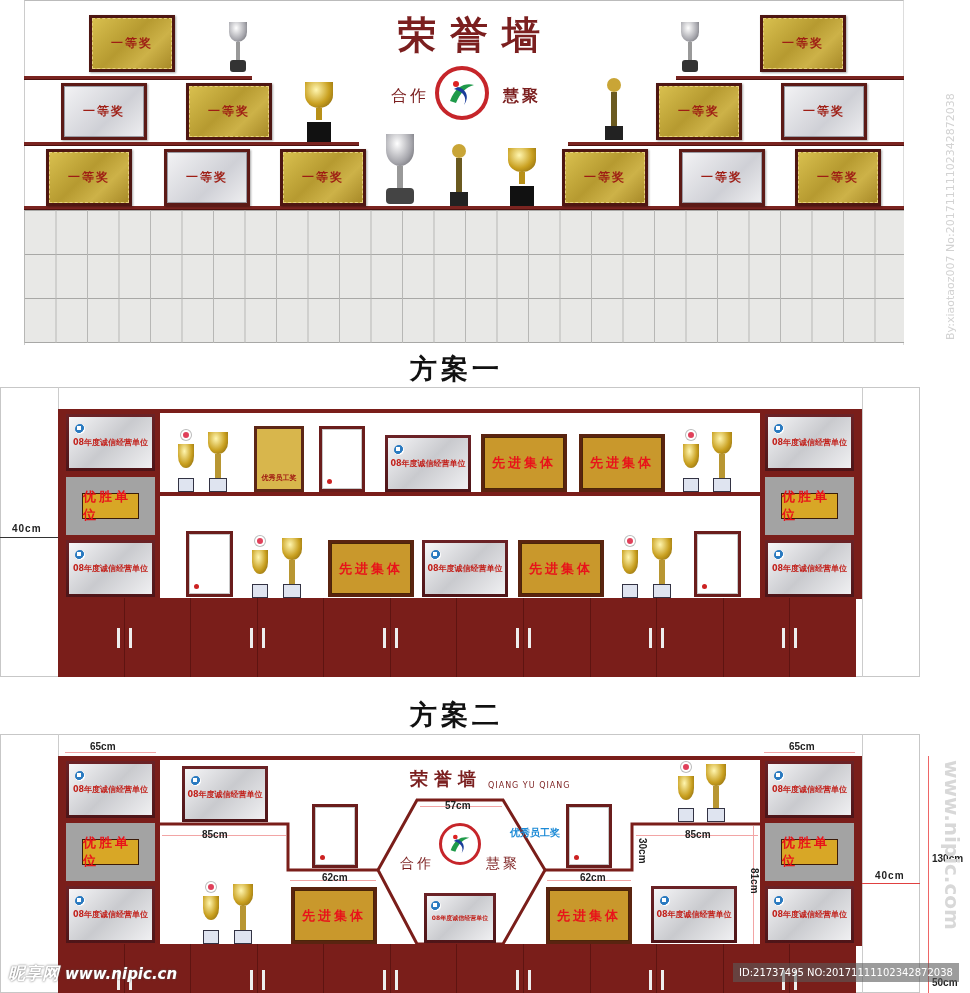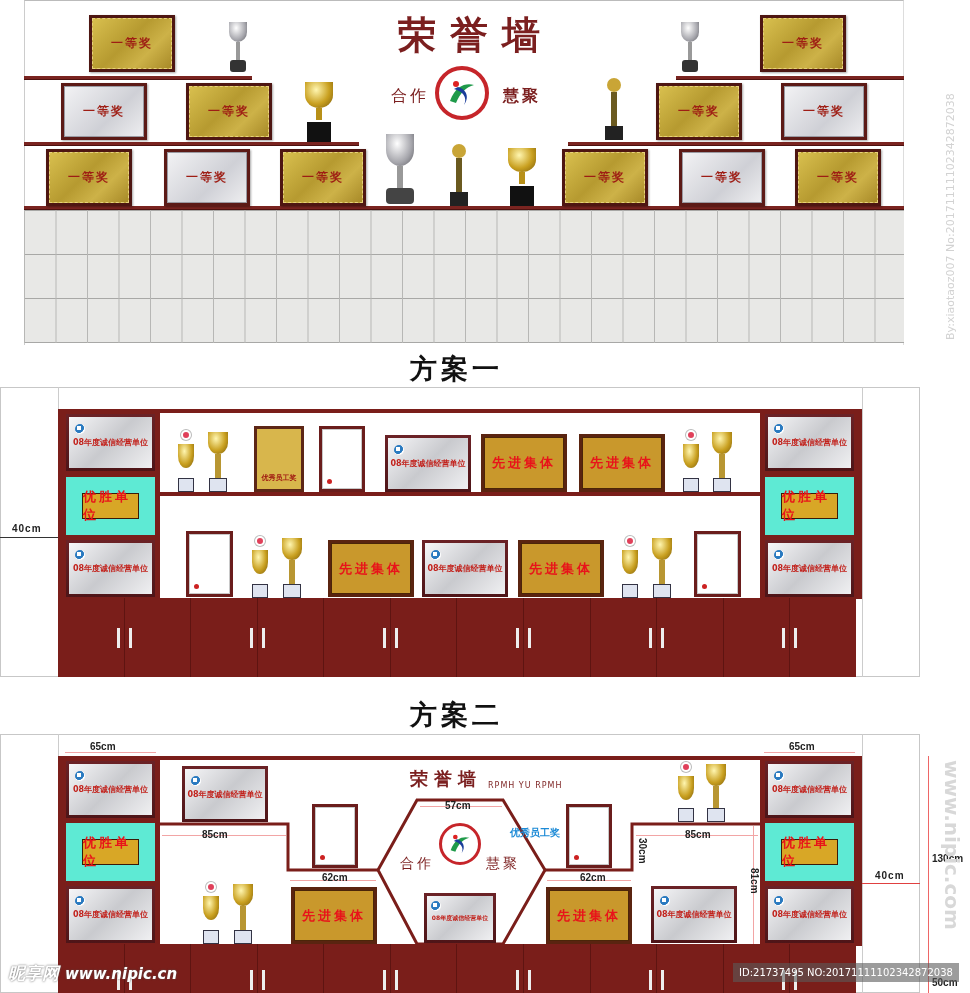--- a/index.html
+++ b/index.html
@@ -11,21 +11,21 @@
 .plq-gold{position:absolute;background:#4e1612;padding:3px;box-shadow:1px 1px 2px rgba(0,0,0,.35)}
 .plq-gold .in{width:100%;height:100%;background:linear-gradient(135deg,#d8bf4e 0%,#b69a30 45%,#cdb248 70%,#a88a28 100%);border:1px dashed #e7d27a;display:flex;flex-direction:column;align-items:center;justify-content:center;position:relative}
 .plq-silver{position:absolute;background:#5c1a16;padding:3px;box-shadow:1px 1px 2px rgba(0,0,0,.35)}
 .plq-silver .in{width:100%;height:100%;background:linear-gradient(135deg,#f2f2f4,#cfd0d6 60%,#eeeef0);border:1px solid #9a9aa2;display:flex;flex-direction:column;align-items:center;justify-content:center}
 .award{font-family:"DejaVu Serif",serif;color:#9e1d14;font-weight:bold;letter-spacing:2px}
 
 .plq-metal{position:absolute;background:linear-gradient(#6b2226,#4e1518);padding:3px}
 .plq-metal .in{width:100%;height:100%;background:linear-gradient(135deg,#f6f6f8,#c9cace 50%,#f0f0f2);display:flex;flex-direction:column;align-items:center;justify-content:center;position:relative}
 .metal-title{color:#c2211b;font-weight:bold;font-size:8px;font-family:"DejaVu Sans",sans-serif}
 .metal-logo{width:10px;height:10px;border-radius:50%;background:radial-gradient(circle at 40% 40%,#fff 25%,#2a7ac0 30%,#2a7ac0 55%,#fff 60%);position:absolute;left:6px;top:7px}
-.plq-yellow{position:absolute;background:#5eead4;padding:16px}
+.plq-yellow{position:absolute;background:#a3a3a3;padding:16px}
 .plq-yellow .in{width:100%;height:100%;background:#d8a726;border:1px solid #3a1a08;display:flex;align-items:center;justify-content:center}
 .red-text{color:#e8141a;font-family:"DejaVu Serif",serif;font-weight:bold;letter-spacing:3px}
 .plq-brown{position:absolute;background:#5a2410;padding:3px}
 .plq-brown .in{width:100%;height:100%;background:#c9982c;border:1px solid #4b2508;display:flex;align-items:center;justify-content:center}
 .cert{position:absolute;background:#6a1d1c;padding:3px}
 .cert .in{width:100%;height:100%;background:#fff;border:1px solid #c8c8c8;position:relative}
 .cert .in::after{content:"";position:absolute;left:4px;bottom:4px;width:5px;height:5px;border-radius:50%;background:#c22}
 .cert-gold{position:absolute;background:#5d2616;padding:3px}
 .cert-gold .in{width:100%;height:100%;background:#d8b64c;display:flex;flex-direction:column;align-items:center;justify-content:flex-end;padding-bottom:6px}
 
@@ -373,21 +373,21 @@
 <div class="dimline" style="left:290px;top:880px;width:86px;height:1px"></div>
 <div class="dim" style="left:322px;top:872px">62cm</div>
 <div class="dimline" style="left:547px;top:880px;width:84px;height:1px"></div>
 <div class="dim" style="left:580px;top:872px">62cm</div>
 <div class="dim" style="left:633px;top:850px;transform:rotate(90deg);transform-origin:left top;left:648px;top:838px">30cm</div>
 <div class="dimline" style="left:753px;top:826px;width:1px;height:118px"></div>
 <div class="dim" style="transform:rotate(90deg);transform-origin:left top;left:760px;top:868px">81cm</div>
 <div class="dim" style="left:510px;top:826px;color:#1c8ad6;font-size:10px">优秀员工奖</div>
 
 <div class="abs" style="left:410px;top:767px;font-family:'DejaVu Serif',serif;font-size:18px;color:#7b1f1f;letter-spacing:6px;font-weight:bold">荣誉墙</div>
-<div class="abs" style="left:488px;top:781px;font-size:8px;color:#7b1f1f;letter-spacing:1px">RPMH YU RPMH</div>
+<div class="abs" style="left:488px;top:781px;font-size:8px;color:#7b1f1f;letter-spacing:1px">QIANG YU QIANG</div>
 
 <div class="abs" style="left:439px;top:823px;width:42px;height:42px;border-radius:50%;border:3px solid #c6252a;background:#fff;display:flex;align-items:center;justify-content:center">
   <svg width="28" height="28" viewBox="0 0 36 36">
       <path d="M6 26 C12 10,22 8,30 10 C22 12,16 18,12 28Z" fill="#1f9a4a"></path>
       <path d="M10 14 C18 16,24 22,20 30 C26 22,22 14,14 12Z" fill="#1a3d9a"></path>
       <circle cx="12" cy="9" r="3" fill="#d22"></circle>
     </svg>
 </div>
 <div class="abs" style="left:400px;top:855px;font-size:14px;color:#7b1f1f;letter-spacing:3px">合作</div>
 <div class="abs" style="left:486px;top:855px;font-size:14px;color:#7b1f1f;letter-spacing:3px">慧聚</div>

